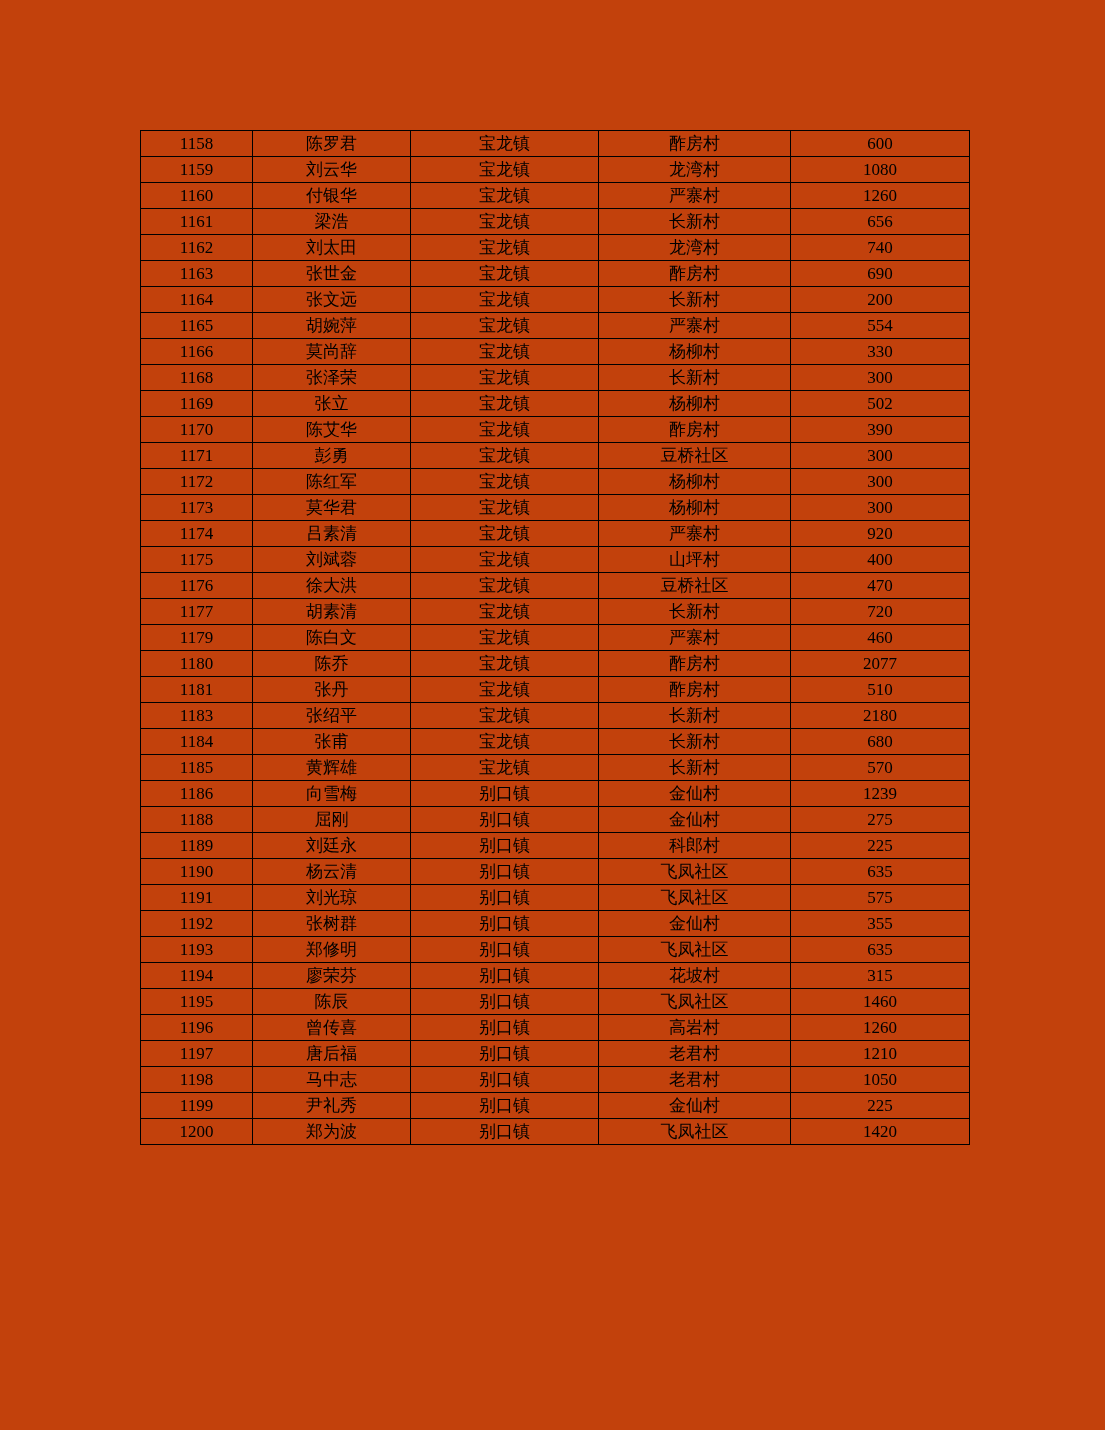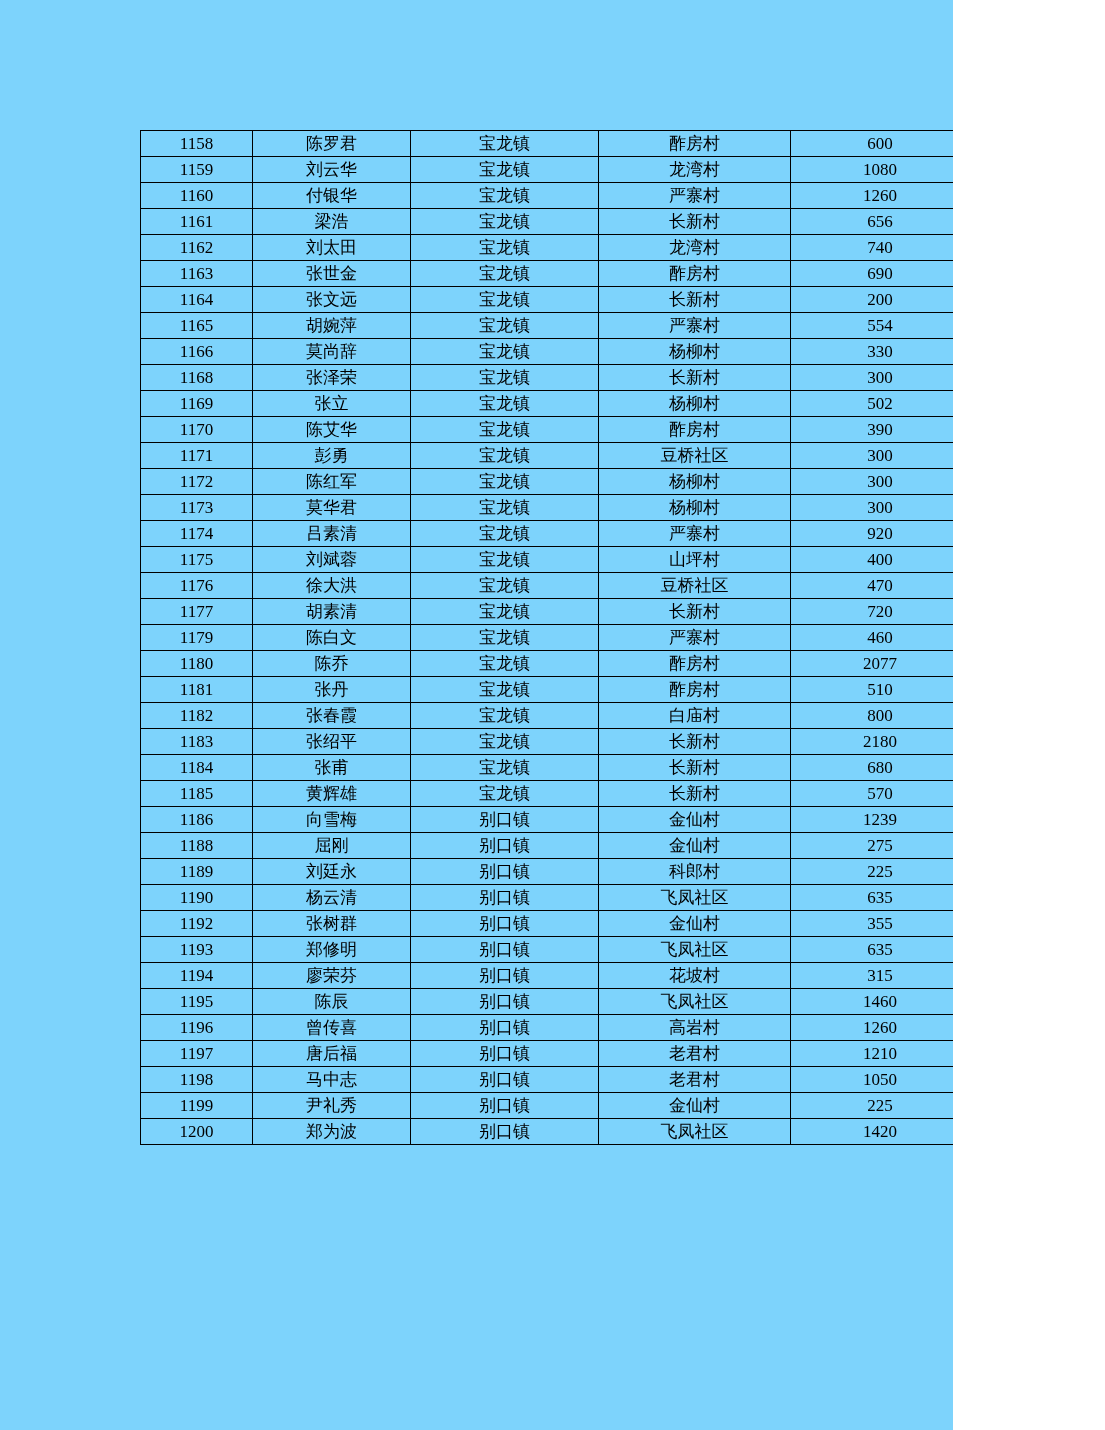--- a/index.html
+++ b/index.html
@@ -9,23 +9,23 @@
   }
   body {
     width: 1105px;
     height: 1430px;
     font-family: "Liberation Serif", "DejaVu Serif", serif;
     color: #000000;
     position: relative;
   }
   .page {
     position: relative;
-    width: 953px;
+    width: 1105px;
     height: 1430px;
-    background: #7dd3fc;
+    background: #c2410c;
     overflow: hidden;
   }
   table.roster {
     position: absolute;
     left: 140px;
     top: 130px;
     width: 829px;
     border-collapse: collapse;
     table-layout: fixed;
   }
@@ -207,27 +207,20 @@
           <td>2077</td>
         </tr>
         <tr>
           <td>1181</td>
           <td>张丹</td>
           <td>宝龙镇</td>
           <td>酢房村</td>
           <td>510</td>
         </tr>
         <tr>
-          <td>1182</td>
-          <td>张春霞</td>
-          <td>宝龙镇</td>
-          <td>白庙村</td>
-          <td>800</td>
-        </tr>
-        <tr>
           <td>1183</td>
           <td>张绍平</td>
           <td>宝龙镇</td>
           <td>长新村</td>
           <td>2180</td>
         </tr>
         <tr>
           <td>1184</td>
           <td>张甫</td>
           <td>宝龙镇</td>
@@ -261,20 +254,27 @@
           <td>别口镇</td>
           <td>科郎村</td>
           <td>225</td>
         </tr>
         <tr>
           <td>1190</td>
           <td>杨云清</td>
           <td>别口镇</td>
           <td>飞凤社区</td>
           <td>635</td>
+        </tr>
+        <tr>
+          <td>1191</td>
+          <td>刘光琼</td>
+          <td>别口镇</td>
+          <td>飞凤社区</td>
+          <td>575</td>
         </tr>
         <tr>
           <td>1192</td>
           <td>张树群</td>
           <td>别口镇</td>
           <td>金仙村</td>
           <td>355</td>
         </tr>
         <tr>
           <td>1193</td>

